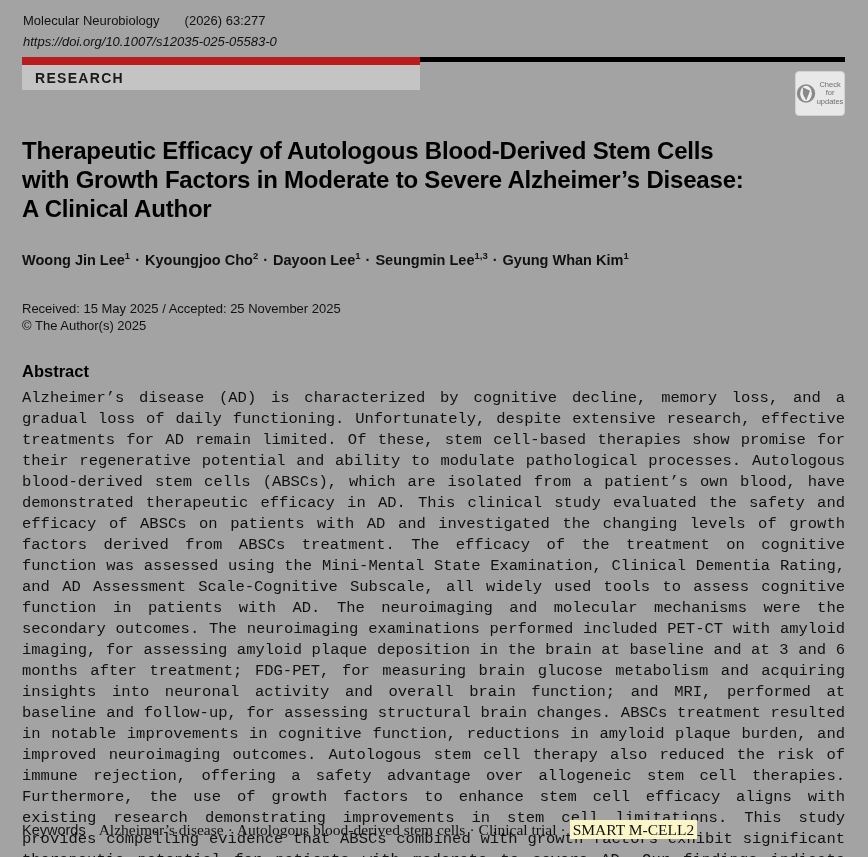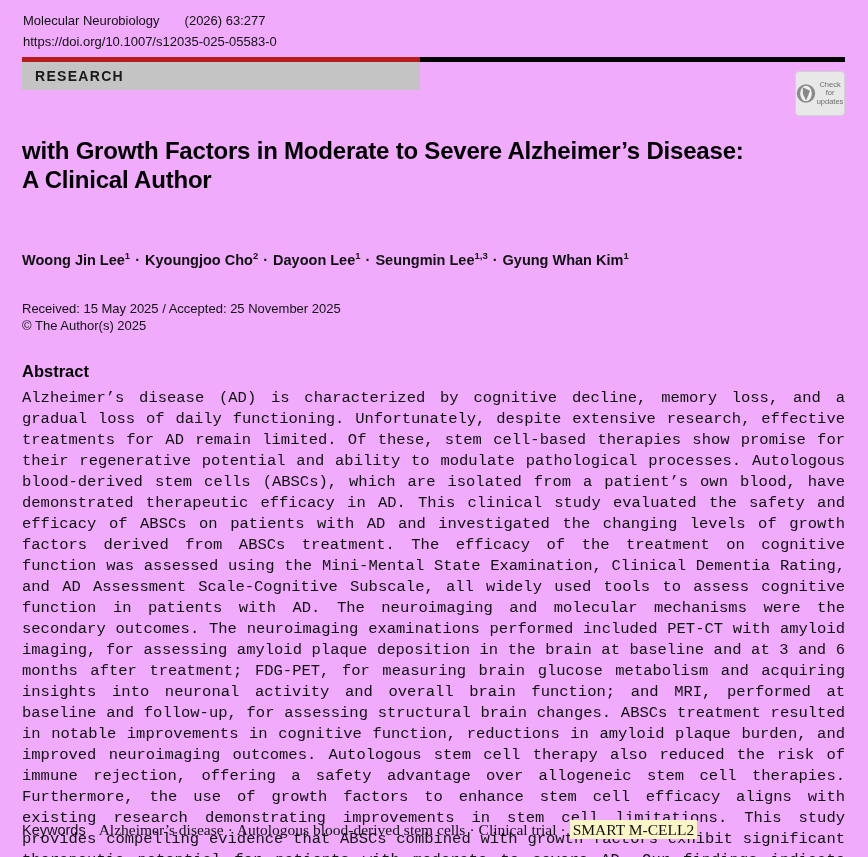--- a/index.html
+++ b/index.html
@@ -1,55 +1,55 @@
 <!DOCTYPE html>
 <html style="--banner-bg: #c4c4c4; --badge-bg: #e8e8e8; --highlight-bg: #fbf6c8;"><head>
 <meta charset="utf-8">
 <style>
   * { margin: 0; padding: 0; box-sizing: border-box; }
   html, body { background: #ffffff; }
   .page {
     position: relative;
     width: 868px;
     height: 857px;
-    background: #f0abfc;
+    background: #a3a3a3;
     overflow: hidden;
     font-family: "Liberation Sans", sans-serif;
     color: #000000;
   }
 
   
   .journal-header {
     position: absolute;
     left: 23px;
     top: 10px;
     font-size: 13px;
     line-height: 21px;
     color: #111111;
   }
   .journal-citation { margin-left: 25px; }
-  .doi-line { color: #111111; text-decoration: none; }
+  .doi-line { color: #111111; text-decoration: none; font-style: italic; }
 
   
   .header-rule {
     position: absolute;
     left: 420px;
     right: 23px;
     top: 57px;
     height: 5px;
     background: #000000;
   }
   .research-banner {
     position: absolute;
     left: 22px;
     top: 57px;
     width: 398px;
     height: 33px;
     background: var(--banner-bg, #c4c4c4);
-    border-top: 5px solid #b91c1c;
+    border-top: 8px solid #b91c1c;
     display: flex;
     align-items: center;
     padding-left: 13px;
   }
   .research-banner span {
     font-size: 14px;
     font-weight: 700;
     letter-spacing: 1.3px;
     color: #1a1a1a;
   }
@@ -183,20 +183,21 @@
       <ellipse cx="12" cy="12" rx="7" ry="9.2" fill="#f0f0f0"></ellipse>
       <path d="M8.2 4.5 L16.8 8.6 L12.2 20.5 L8.2 12.5 Z" fill="#898989"></path>
     </svg>
     <div class="badge-text">
       <div>Check for</div>
       <div>updates</div>
     </div>
   </div>
 
   <h1 class="article-title">
+    <span class="tl">Therapeutic Efficacy of Autologous Blood-Derived Stem Cells</span>
     <span class="tl">with Growth Factors in Moderate to Severe Alzheimer’s Disease:</span>
     <span class="tl">A Clinical Author</span>
   </h1>
 
   <div class="authors-line"><span>Woong Jin Lee</span><sup>1</sup><span class="author-sep">·</span><span>Kyoungjoo Cho</span><sup>2</sup><span class="author-sep">·</span><span>Dayoon Lee</span><sup>1</sup><span class="author-sep">·</span><span>Seungmin Lee</span><sup>1,3</sup><span class="author-sep">·</span><span>Gyung Whan Kim</span><sup>1</sup></div>
 
   <div class="dates-block">
     <div>Received: 15 May 2025 / Accepted: 25 November 2025</div>
     <div>© The Author(s) 2025</div>
   </div>

